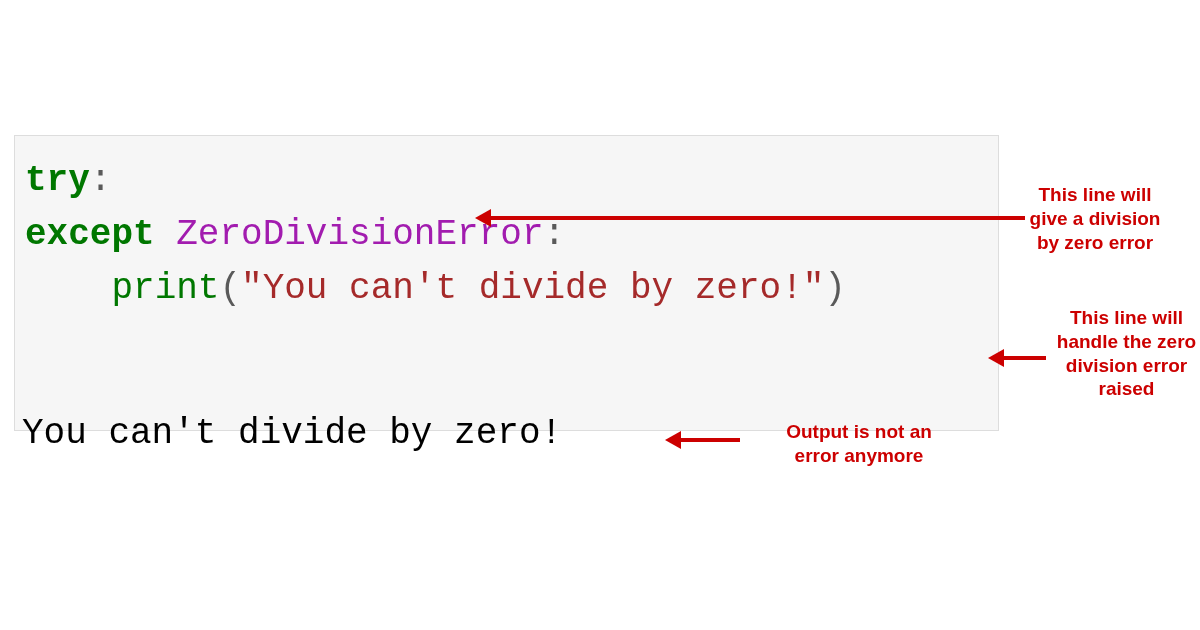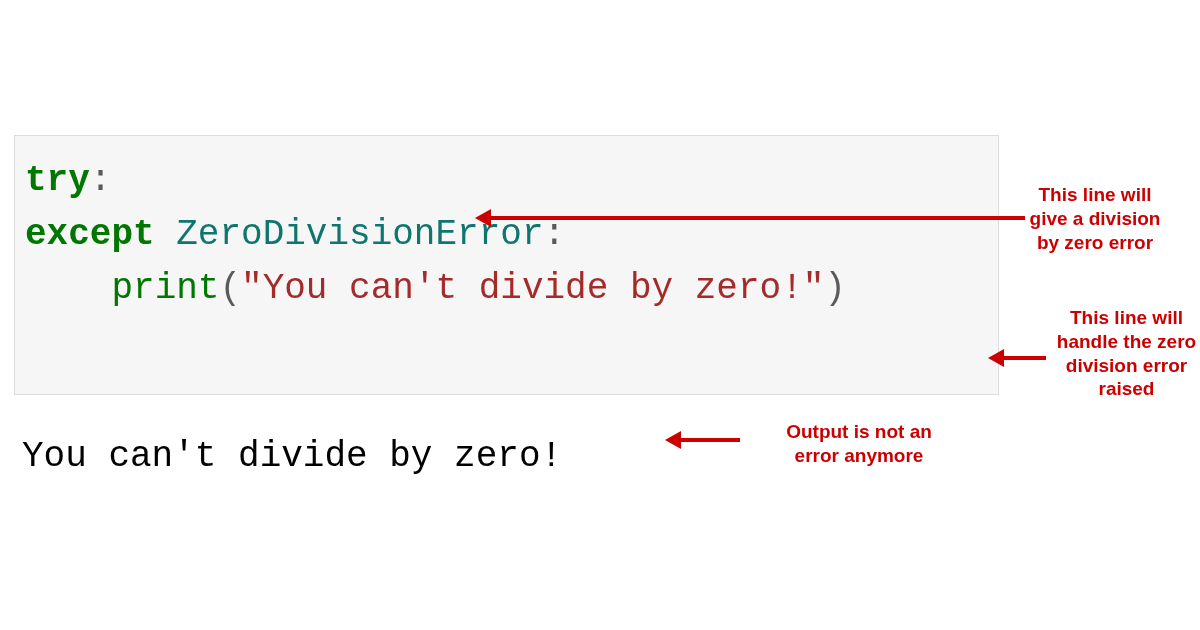--- a/index.html
+++ b/index.html
@@ -12,21 +12,21 @@
       height: 630px;
       background: #ffffff;
       font-family: Arial, sans-serif;
       position: relative;
     }
     .code-block {
       position: absolute;
       top: 135px;
       left: 14px;
       width: 985px;
-      height: 260px;
+      height: 296px;
       background: #f6f6f6;
       border: 1px solid #dddddd;
       padding: 18px 10px;
       font-family: "Consolas", "Courier New", monospace;
       font-size: 36px;
       line-height: 1.5;
     }
     .code-line {
       white-space: pre;
     }
@@ -40,28 +40,28 @@
     .cm-punc {
       color: #5a5a5a;
     }
     .cm-num {
       color: #007700;
     }
     .cm-op {
       color: #a96300;
     }
     .cm-ident {
-      color: #0f766e;
+      color: #a21caf;
     }
     .cm-str {
       color: #a52a2a;
     }
     .output {
       position: absolute;
-      top: 436px;
+      top: 413px;
       left: 22px;
       font-family: "Consolas", "Courier New", monospace;
       font-size: 36px;
       color: #000000;
     }
     .annotation {
       position: absolute;
       color: #cc0000;
       font-weight: bold;
       font-size: 19px;

